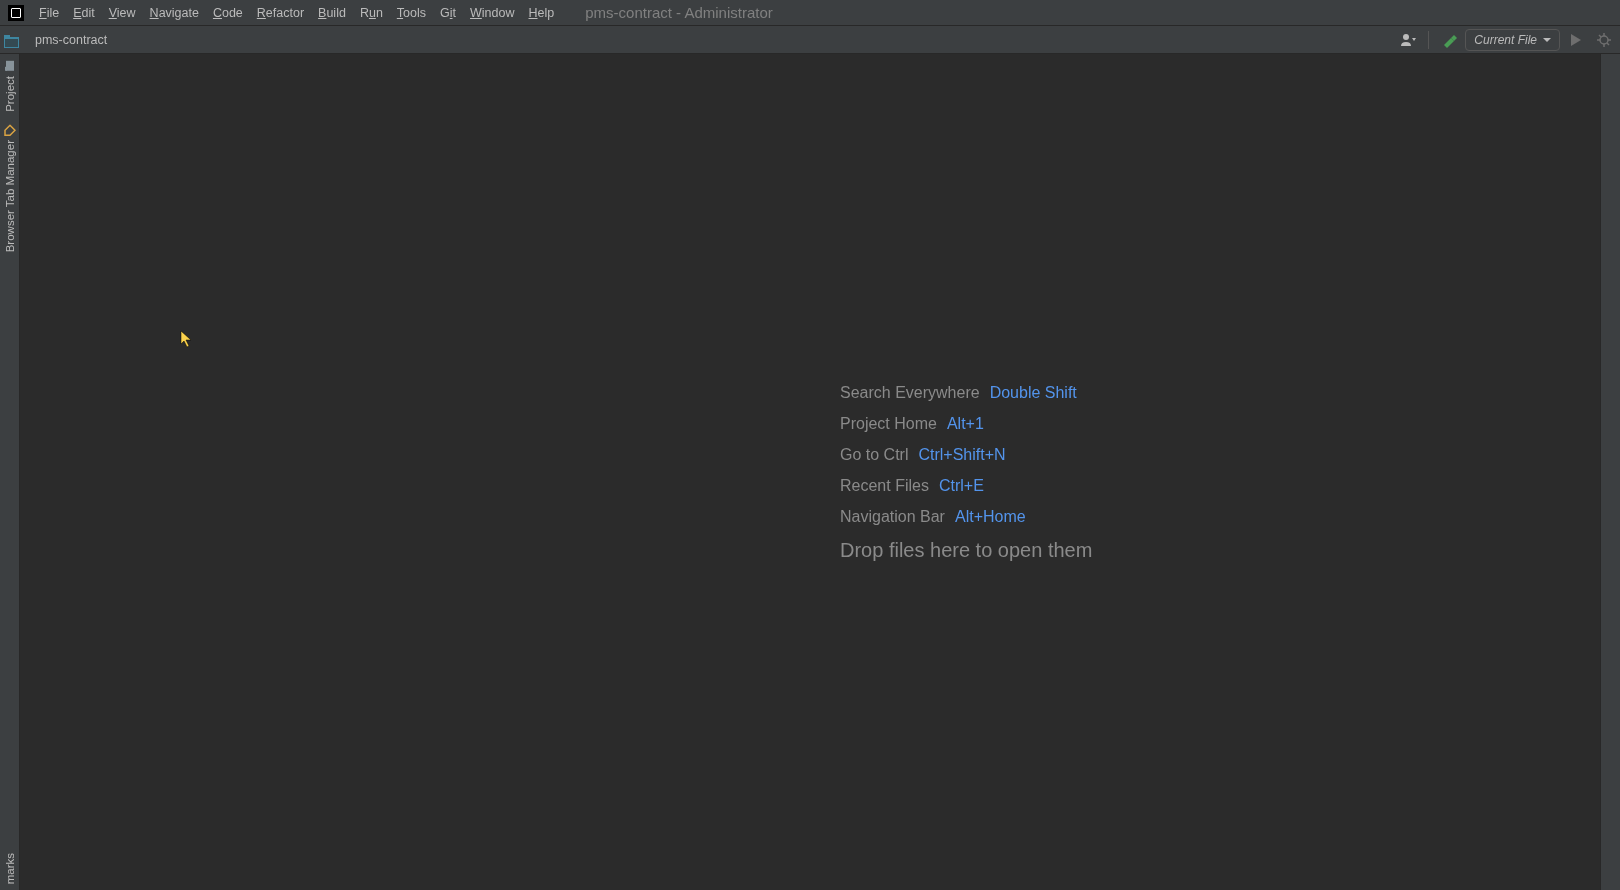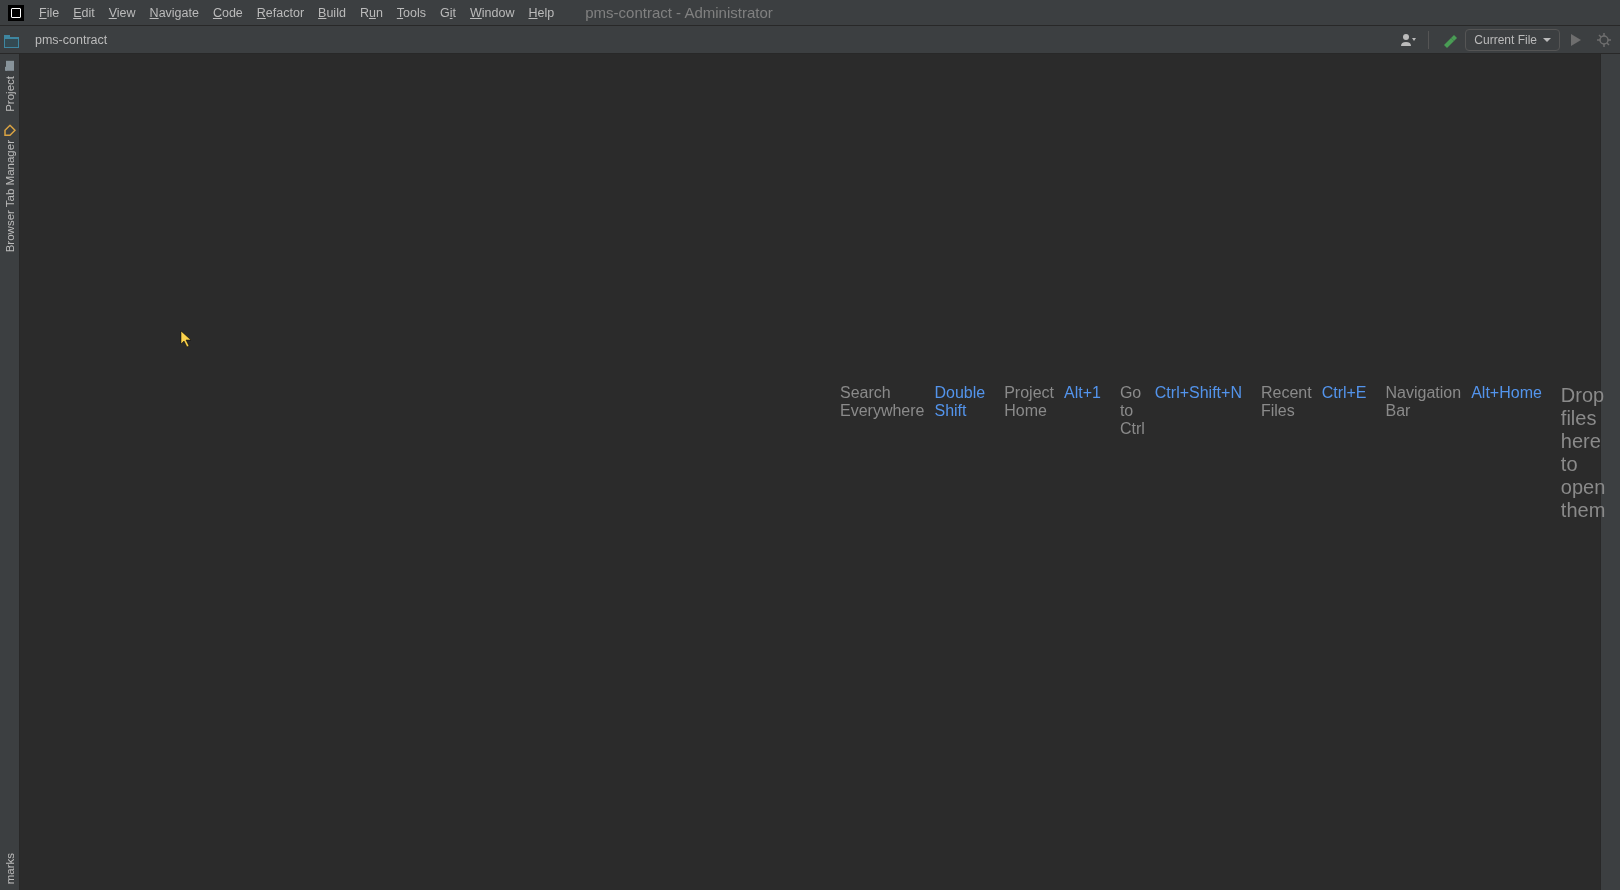--- a/index.html
+++ b/index.html
@@ -119,20 +119,21 @@
       display: flex;
       align-items: center;
       gap: 6px;
       padding: 2px 8px;
       border: 1px solid #555;
       border-radius: 4px;
       font-size: 12px;
       color: #bbbbbb;
       cursor: pointer;
       height: 22px;
+      font-style: italic;
     }
     
     .chevron-down {
       width: 0;
       height: 0;
       border-left: 4px solid transparent;
       border-right: 4px solid transparent;
       border-top: 4px solid #bbbbbb;
     }
     
@@ -194,21 +195,22 @@
       top: 54px;
       bottom: 0;
       background: #2b2b2b;
     }
     
     .empty-hints {
       position: absolute;
       left: 820px;
       top: 330px;
       display: flex;
-      gap: 19px;
+      flex-direction: column;
+      gap: 13px;
     }
     
     .hint-row {
       display: flex;
       align-items: baseline;
       gap: 10px;
       font-size: 16px;
     }
     
     .hint-label {

